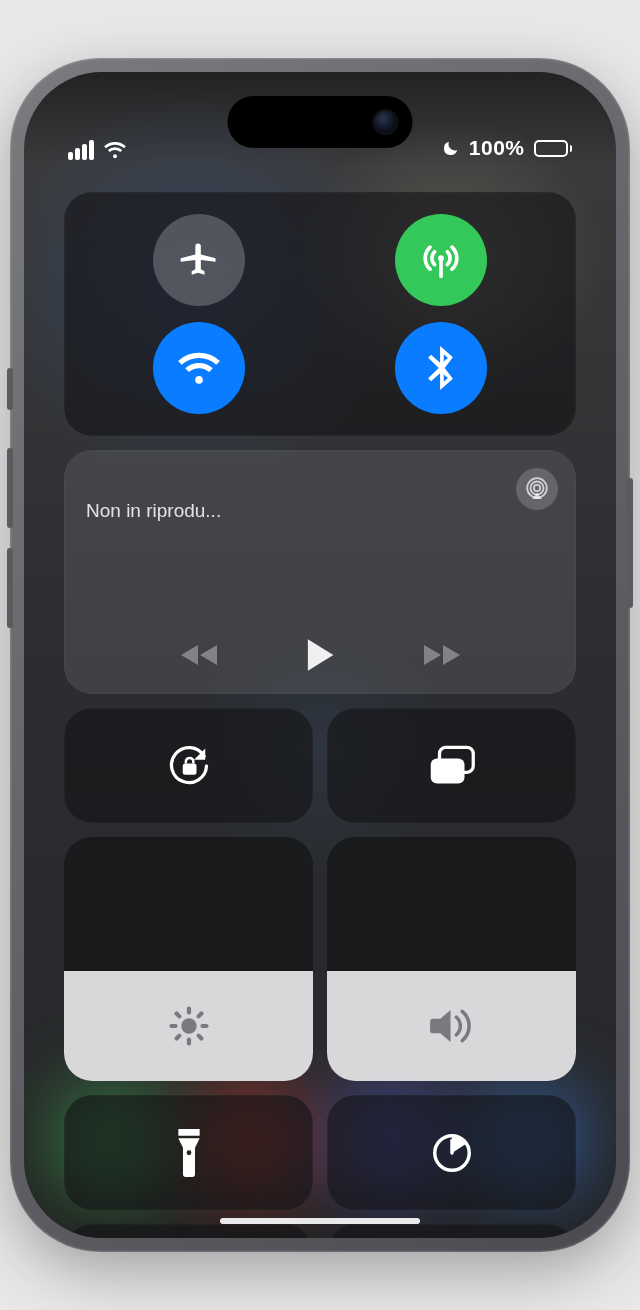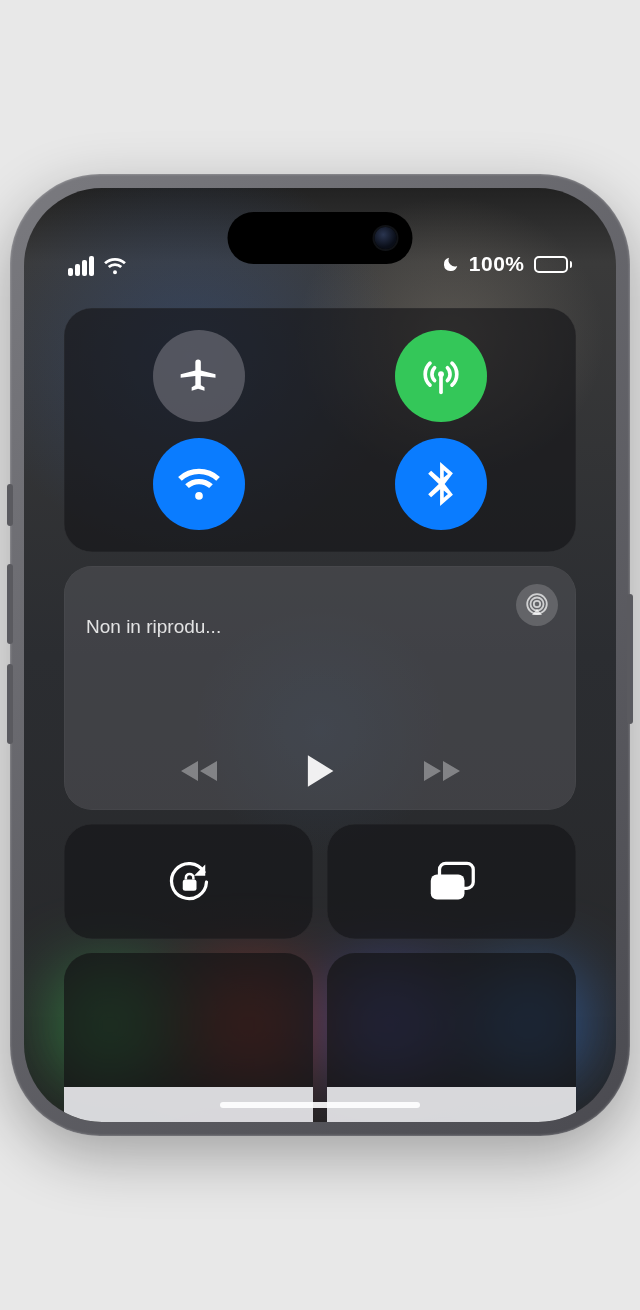--- a/index.html
+++ b/index.html
@@ -7,21 +7,21 @@
   width: 640px;
   height: 1310px;
   background: #e8e8e8;
   display: flex;
   align-items: center;
   justify-content: center;
   font-family: -apple-system, "SF Pro Display", "Helvetica Neue", Arial, sans-serif;
 }
 .phone-frame {
   width: 620px;
-  height: 962px;
+  height: 1194px;
   background: linear-gradient(135deg, #7a7a7f, #4a4a50);
   border-radius: 90px;
   padding: 14px;
   box-shadow: 0 20px 60px rgba(0,0,0,.3), inset 0 0 3px rgba(255,255,255,.4);
   position: relative;
 }
 .side-btn { position: absolute; background: #5a5a5f; border-radius: 3px; }
 .side-btn.b1 { left: -3px; top: 310px; width: 6px; height: 42px; }
 .side-btn.b2 { left: -3px; top: 390px; width: 6px; height: 80px; }
 .side-btn.b3 { left: -3px; top: 490px; width: 6px; height: 80px; }

